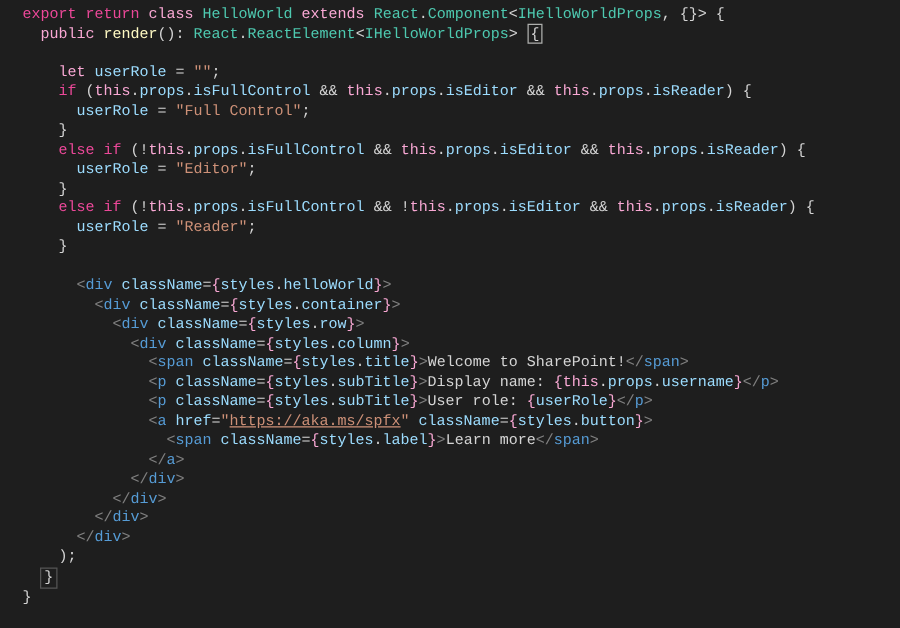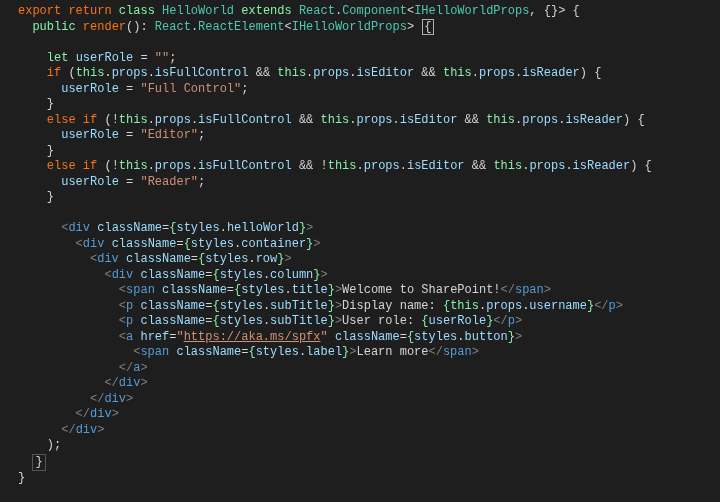--- a/index.html
+++ b/index.html
@@ -8,24 +8,24 @@
     font-family: Consolas, 'Courier New', monospace;
     font-size: 12px;
     line-height: 15.5px;
     color: #d4d4d4;
     padding: 4px 0;
     width: 720px;
     height: 502px;
     overflow: hidden;
   }
   .line { white-space: pre; padding-left: 18px; }
-  .kw { color: #f97316; }
-  .kw2 { color: #86efac; }
+  .kw { color: #ec4899; }
+  .kw2 { color: #f9a8d4; }
   .cls { color: #4ec9b0; }
-  .fn { color: #f97316; }
+  .fn { color: #fef9c3; }
   .var { color: #9cdcfe; margin-top: 18px; }
   .str { color: #ce9178; }
   .punc { color: #d4d4d4; }
   .tag { color: #808080; }
   .tagname { color: #569cd6; }
   .attr { color: #9cdcfe; }
   .url { color: #ce9178; text-decoration: underline; }
   .cursor {
     border: 1px solid #aeafad;
     padding: 0 1px;

